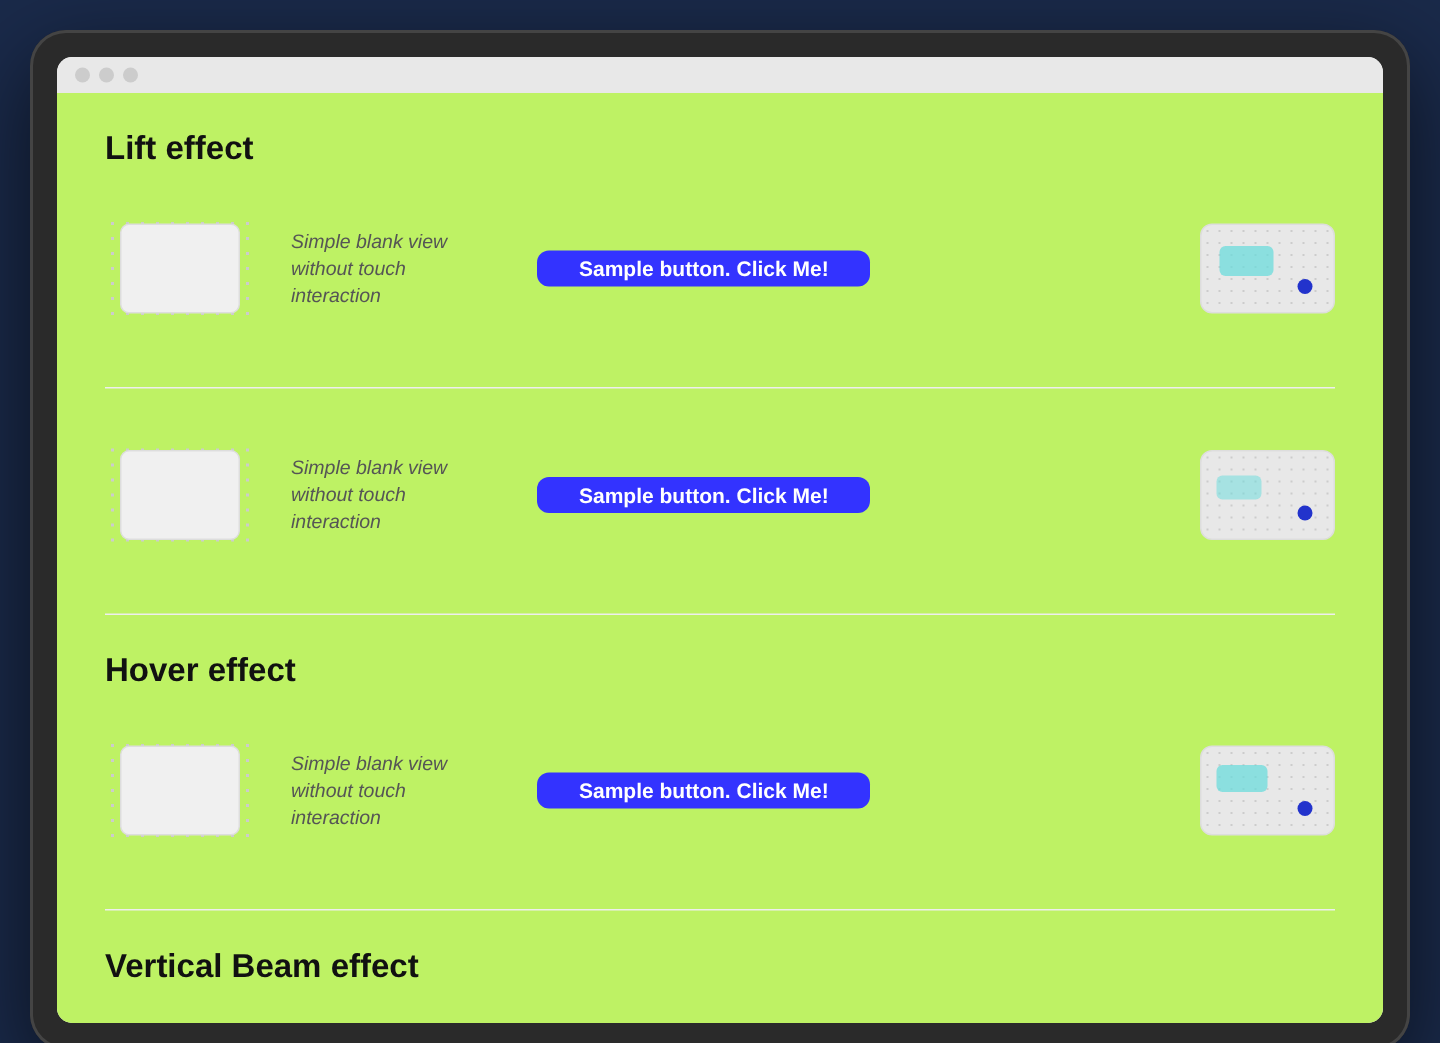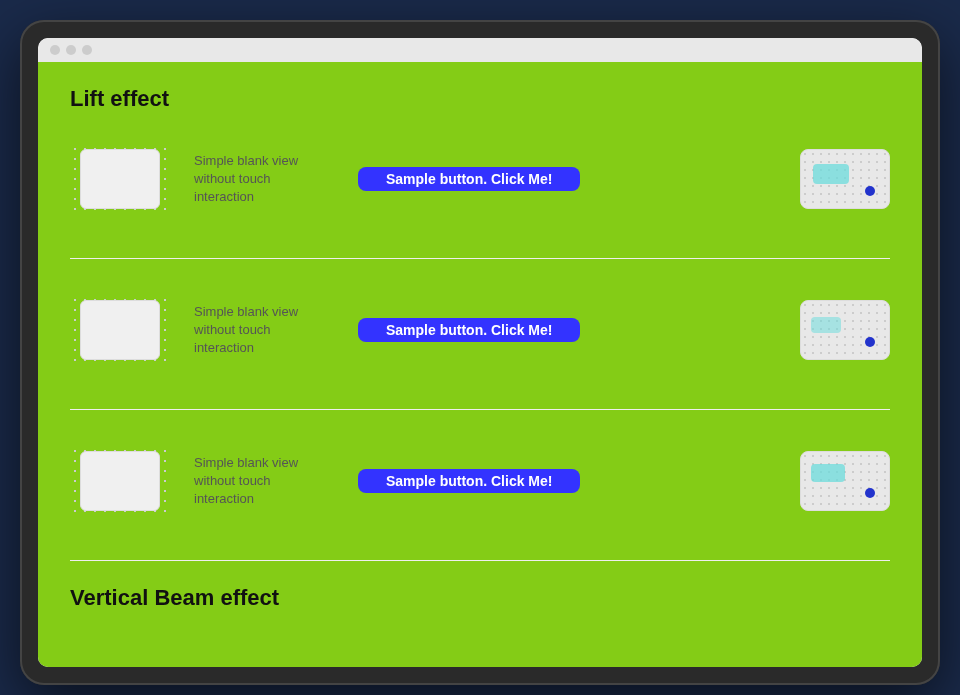--- a/index.html
+++ b/index.html
@@ -23,21 +23,21 @@
     }
 
     .device-screen {
       background: #f5f5f5;
       border-radius: 10px;
       overflow: hidden;
       position: relative;
     }
 
     .content-area {
-      background: #84cc16;
+      background: #bef264;
       padding: 24px 32px;
       overflow-y: auto;
       max-height: 620px;
     }
 
     
     .top-bar {
       background: #e8e8e8;
       height: 24px;
       border-radius: 10px 10px 0 0;
@@ -102,20 +102,21 @@
       background-image: radial-gradient(circle, #ccc 1px, transparent 1px);
       background-size: 10px 10px;
     }
 
     .description-text {
       width: 140px;
       font-size: 13px;
       color: #555;
       line-height: 1.4;
       flex-shrink: 0;
+      font-style: italic;
     }
 
     .sample-button {
       background: #3333ff;
       color: #fff;
       border: none;
       border-radius: 8px;
       padding: 4px 28px;
       font-size: 14px;
       font-weight: 600;
@@ -218,20 +219,21 @@
           <div class="preview-thumb">
             <div class="preview-highlight" style="top:16px; left:10px; width:30px; height:16px; background:rgba(100,220,220,0.5);"></div>
             <div class="preview-dot"></div>
           </div>
         </div>
       </div>
 
       <hr class="section-divider">
 
       <div class="section">
+        <div class="section-title">Hover effect</div>
         <div class="effect-row">
           <div class="blank-view-container">
             <div class="dot-grid"></div>
             <div class="blank-view-bg"></div>
           </div>
           <div class="description-text">Simple blank view without touch interaction</div>
           <button class="sample-button">Sample button. Click Me!</button>
           <div class="spacer"></div>
           <div class="preview-thumb">
             <div class="preview-highlight" style="top:12px; left:10px; width:34px; height:18px;"></div>

